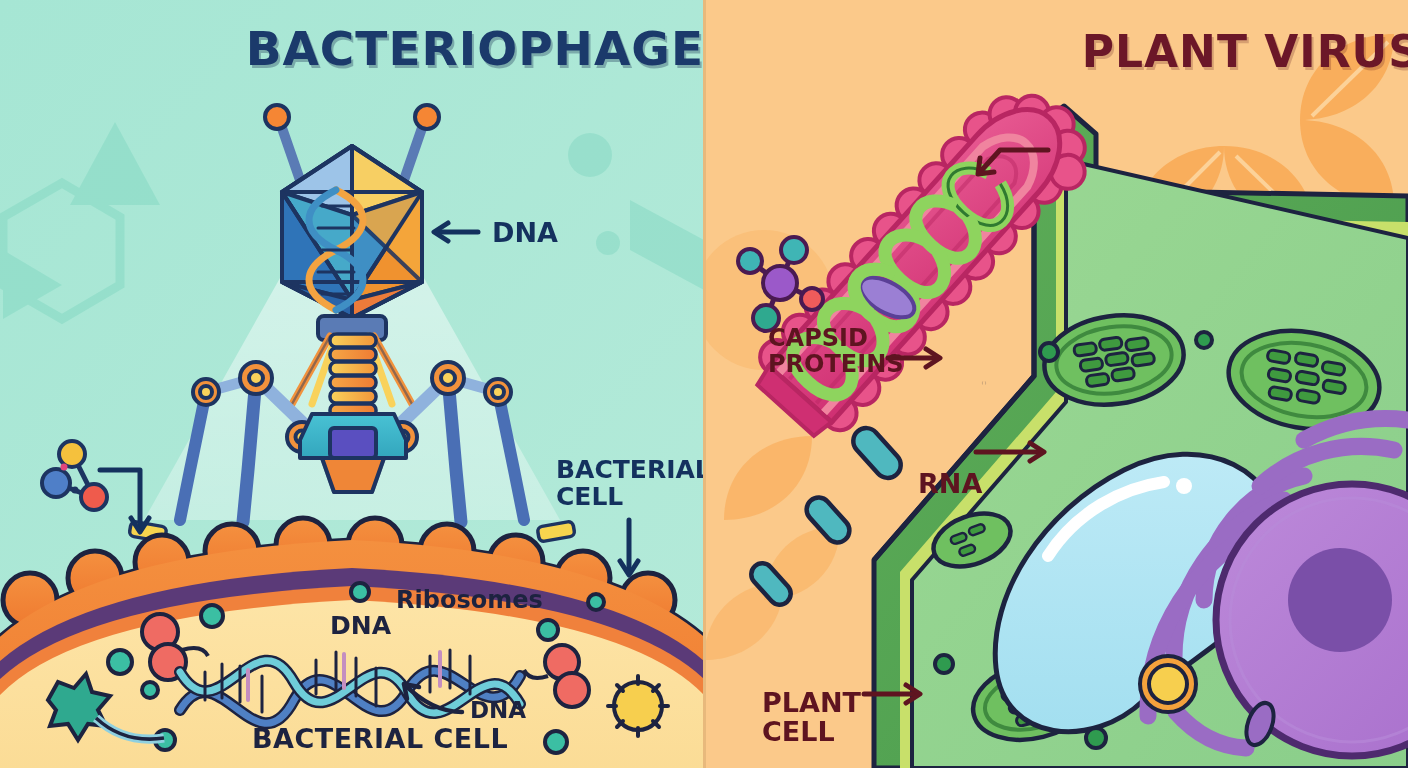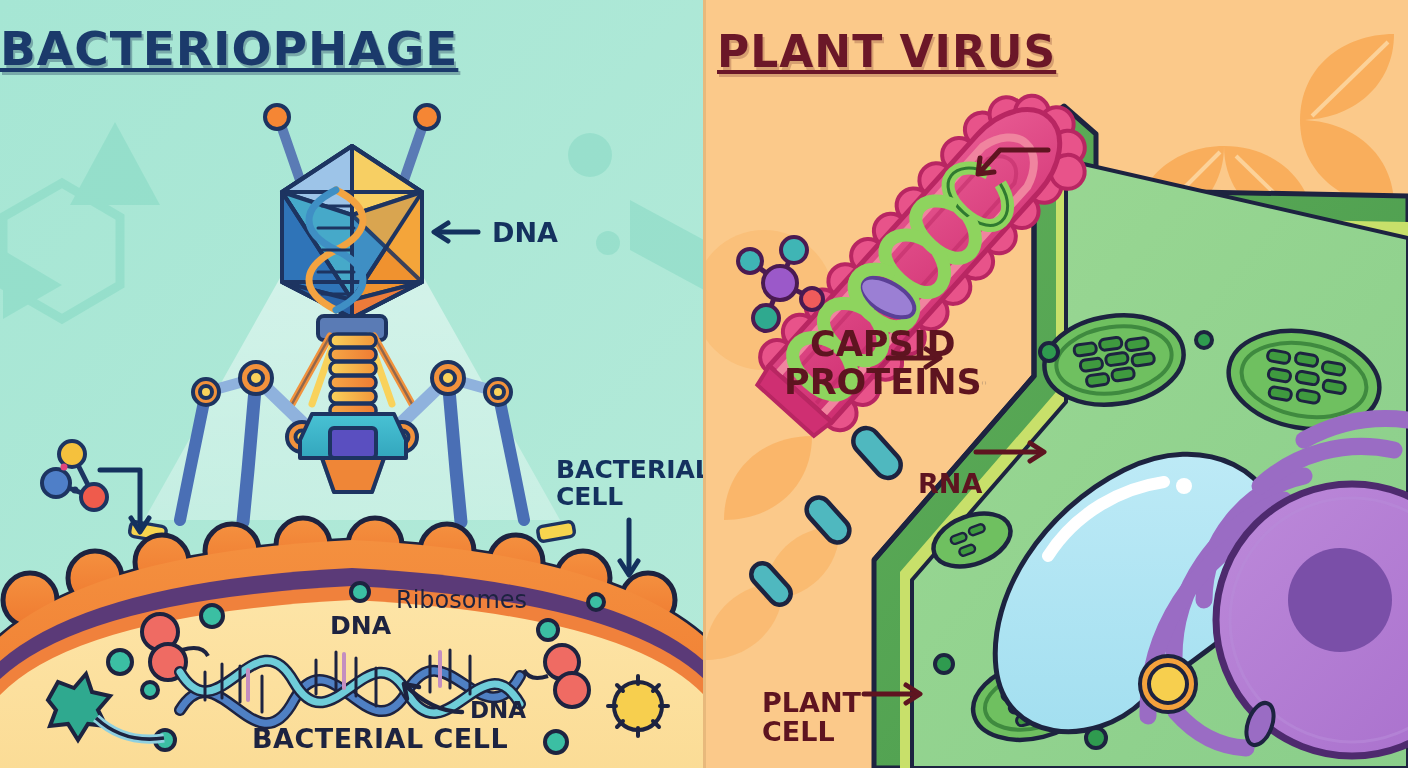--- a/index.html
+++ b/index.html
@@ -2,22 +2,22 @@
 <html><head>
 <meta charset="utf-8">
 <style>
   html,body{margin:0;padding:0;background:#fff;}
   body{font-family:"Liberation Sans",sans-serif;}
   #stage{position:relative;width:1408px;height:768px;overflow:hidden;}
   .panel{position:absolute;top:0;height:768px;overflow:hidden;}
   #left-panel{left:0;width:704px;background:linear-gradient(135deg,#a9e7d6 0%,#9fe2d2 45%,#aee9d9 100%);}
   #right-panel{left:704px;width:704px;background:#fbc98a;}
   .divider{position:absolute;left:703px;top:0;width:3px;height:768px;background:#e8b97c;z-index:40;}
-  .title{position:absolute;width:100%;text-align:left;font-weight:800;letter-spacing:1px;
-         font-family:"DejaVu Sans",sans-serif;text-decoration:underline;}
+  .title{position:absolute;width:100%;text-align:right;font-weight:800;letter-spacing:1px;
+         font-family:"DejaVu Sans",sans-serif;}
   #title-left{top:24px;font-size:47px;color:#1b3a6b;text-shadow:2px 3px 0 rgba(10,30,70,.30);}
   #title-right{top:28px;font-size:44px;color:#6b1728;text-shadow:2px 3px 0 rgba(80,10,25,.22);padding-left:13px;}
   .lbl{position:absolute;font-family:"DejaVu Sans",sans-serif;font-weight:800;line-height:1.08;}
   .lbl-l{color:#14315e;}
   .lbl-r{color:#5e1420;}
   .lbl-dark{color:#1d2340;}
   svg{display:block;}
   .layer{position:absolute;left:0;top:0;}
 </style>
 </head>
@@ -294,21 +294,21 @@
     <div class="title lbl" id="title-left">BACTERIOPHAGE</div>
 
     <div class="lbl lbl-l" style="left:492px;top:218px;font-size:27px;">DNA</div>
 
     <div class="lbl lbl-l" style="left:556px;top:456px;font-size:25px;text-align:left;">
       <div>BACTERIAL</div>
       <div>CELL</div>
     </div>
 
     <div class="lbl lbl-dark" style="left:330px;top:612px;font-size:25px;">DNA</div>
-    <div class="lbl lbl-dark" style="left:396px;top:588px;font-size:24px;font-weight:400;">Ribosomes</div>
+    <div class="lbl lbl-dark" style="left:396px;top:588px;font-size:24px;font-weight:700;">Ribosomes</div>
     <div class="lbl lbl-dark" style="left:470px;top:698px;font-size:23px;">DNA</div>
     <div class="lbl lbl-dark" style="left:252px;top:724px;font-size:27px;letter-spacing:.5px;">BACTERIAL CELL</div>
   </div>
 
   <div class="panel" id="right-panel">
 
     <svg class="layer" width="704" height="768" viewBox="0 0 704 768">
       <defs>
         <linearGradient id="cellWallG" x1="0" y1="0" x2="1" y2="1">
           <stop offset="0" stop-color="#5fae58"></stop>
@@ -521,21 +521,21 @@
 
       <g fill="none" stroke="#5e1420" stroke-width="5" stroke-linecap="round" stroke-linejoin="round">
         <path d="M160 694 L212 694"></path>
         <path d="M202 685 L216 694 L202 703"></path>
       </g>
     </svg>
 
     <div class="title lbl" id="title-right">PLANT VIRUS</div>
 
 
-    <div class="lbl lbl-r" style="left:80px;top:326px;font-size:35px;text-align:center;">
+    <div class="lbl lbl-r" style="left:64px;top:326px;font-size:24px;">
       <div>CAPSID</div>
       <div>PROTEINS</div>
     </div>
 
     <div class="lbl lbl-r" style="left:214px;top:437px;font-size:27px;margin-top:32px;">RNA</div>
 
     <div class="lbl lbl-r" style="left:58px;top:688px;font-size:27px;">
       <div>PLANT</div>
       <div>CELL</div>
     </div>

